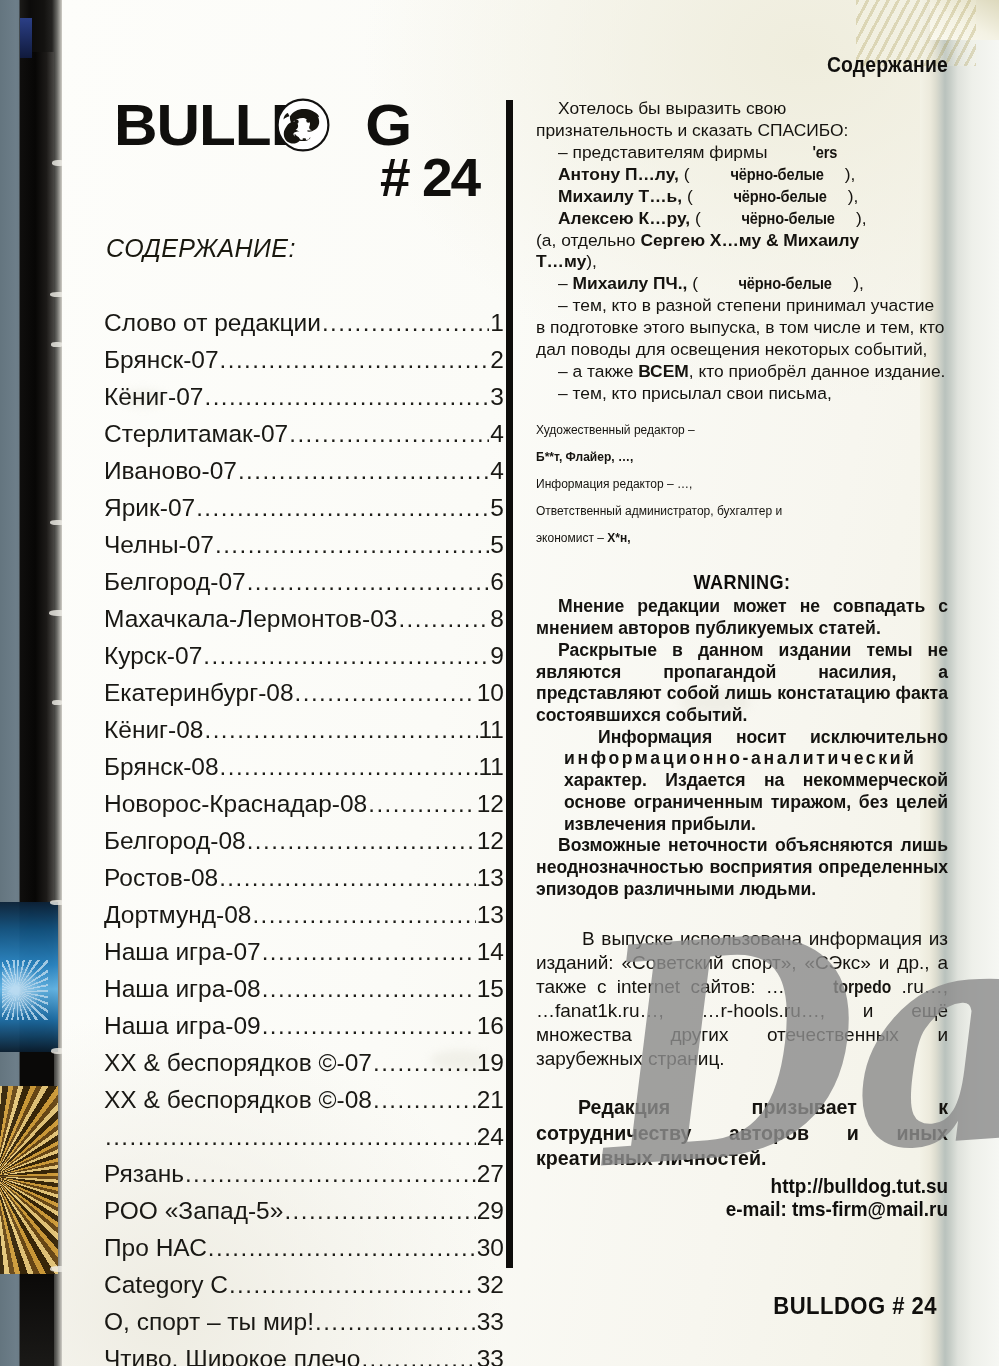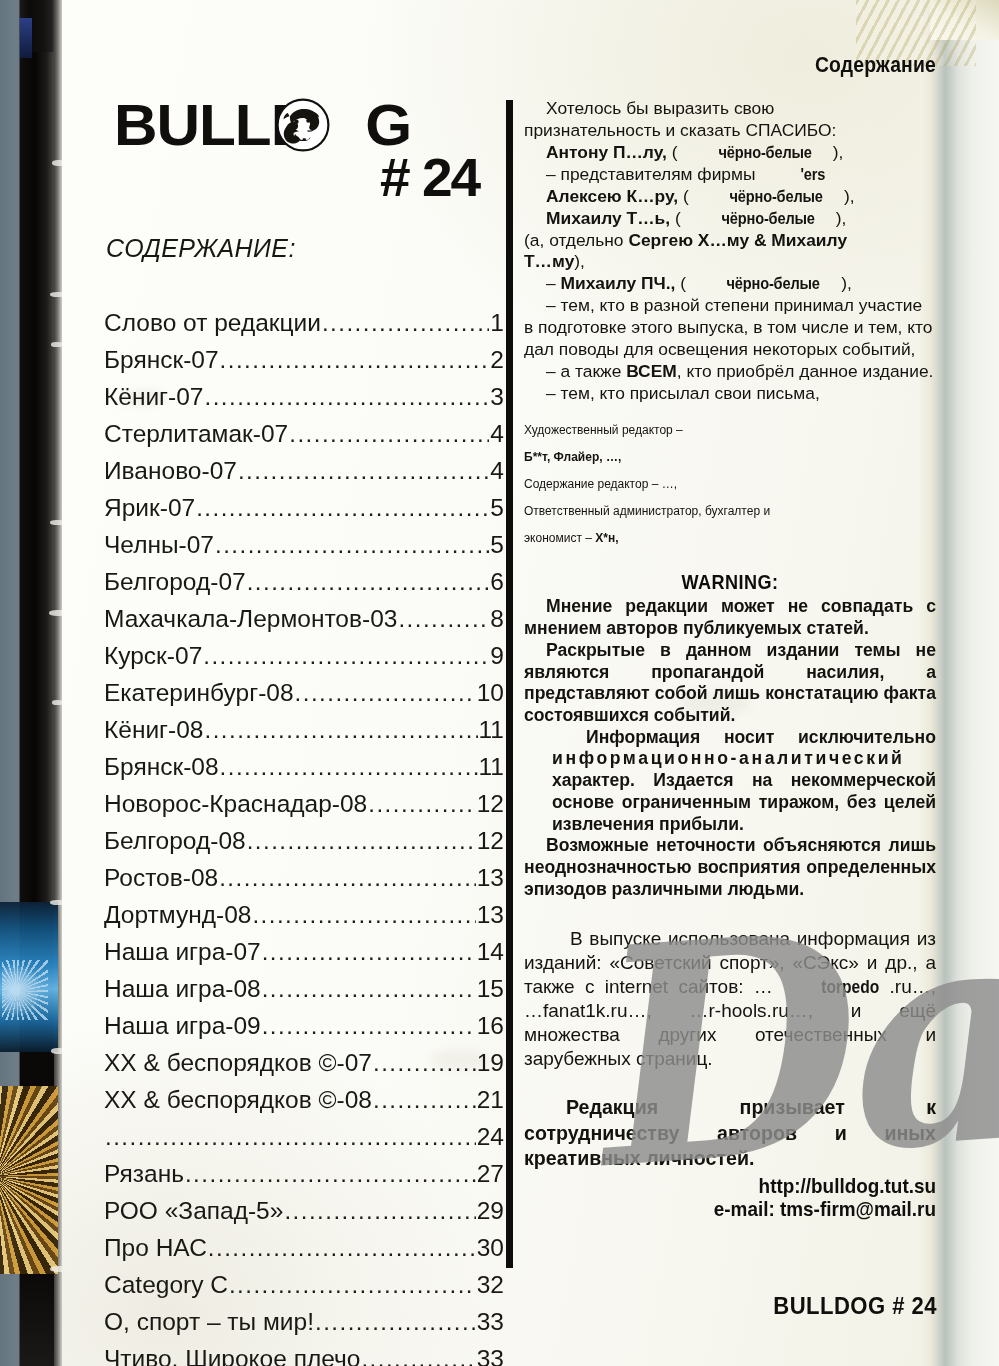--- a/index.html
+++ b/index.html
@@ -218,21 +218,21 @@
     left: 506px;
     top: 100px;
     width: 7px;
     height: 1168px;
     background: #0e0d0b;
   }
 
   
   .col-right {
     position: absolute;
-    left: 524px;
+    left: 536px;
     top: 52px;
     width: 412px;
   }
 
   .soderzhanie-right {
     text-align: right;
     font-weight: 700;
     font-size: 22px;
     letter-spacing: .2px;
     transform: scaleX(.88);
@@ -569,40 +569,40 @@
 
     <div class="divider"></div>
 
     <div class="col-right">
 
       <div class="soderzhanie-right">Содержание</div>
 
       <div class="thanks">
         <p class="indent">Хотелось бы выразить свою</p>
         <p>признательность и сказать СПАСИБО:</p>
+        <p class="indent"><span>– представителям фирмы </span><span class="cond-wrap"><span class="cond">'ers</span></span></p>
+
         <p class="indent"><span class="b">Антону П…лу,</span> (<span class="cond-wrap"><span class="cond">чёрно-белые</span></span>),</p>
-
-        <p class="indent"><span>– представителям фирмы </span><span class="cond-wrap"><span class="cond">'ers</span></span></p>
+        <p class="indent"><span class="b">Михаилу Т…ь,</span> (<span class="cond-wrap"><span class="cond">чёрно-белые</span></span>),</p>
         <p class="indent"><span class="b">Алексею К…ру,</span> (<span class="cond-wrap"><span class="cond">чёрно-белые</span></span>),</p>
-        <p class="indent"><span class="b">Михаилу Т…ь,</span> (<span class="cond-wrap"><span class="cond">чёрно-белые</span></span>),</p>
 
         <p><span>(а, отдельно </span><span class="b">Сергею Х…му &amp; Михаилу</span></p>
         <p><span class="b">Т…му</span><span>),</span></p>
 
         <p class="indent"><span>– </span><span class="b">Михаилу ПЧ.,</span> (<span class="cond-wrap"><span class="cond">чёрно-белые</span></span>),</p>
 
         <p class="indent">– тем, кто в разной степени принимал участие в подготовке этого выпуска, в том числе и тем, кто дал поводы для освещения некоторых событий,</p>
         <p class="indent"><span>– а также </span><span class="b">ВСЕМ</span><span>, кто приобрёл данное издание.</span></p>
         <p class="indent">– тем, кто присылал свои письма,</p>
       </div>
 
       <div class="credits">
         <p>Художественный редактор –</p>
         <p class="b">Б**т, Флайер, …,</p>
-        <p>Содержание редактор – …,</p>
+        <p>Информация редактор – …,</p>
         <p>Ответственный администратор, бухгалтер и</p>
         <p><span>экономист – </span><span class="b">Х*н,</span></p>
       </div>
 
       <div class="warning-head">WARNING:</div>
 
       <div class="warning-body">
         <p>Мнение редакции может не совпадать с мнением авторов публикуемых статей.</p>
         <p>Раскрытые в данном издании темы не являются пропагандой насилия, а представляют собой лишь констатацию факта состоявшихся событий.</p>
         <p class="hang"><span>Информация носит исключительно </span><span class="spaced">информационно-аналитический</span><span> характер. Издается на некоммерческой основе ограниченным тиражом, без целей извлечения прибыли.</span></p>

